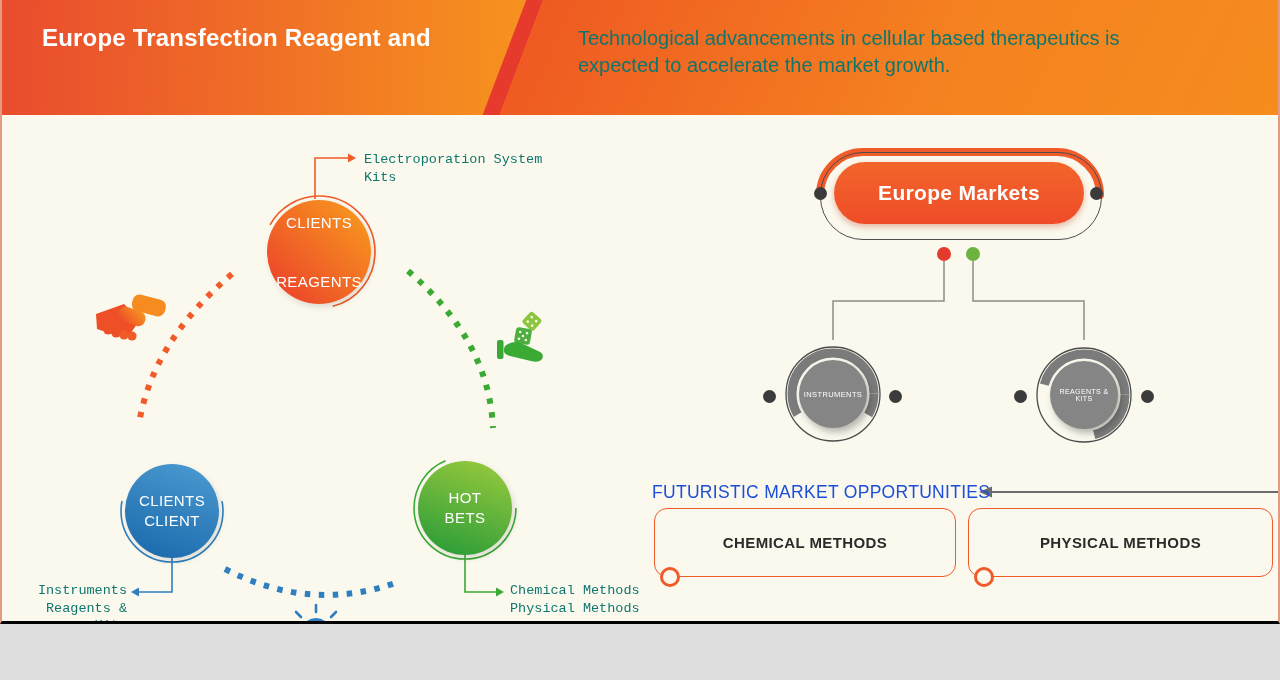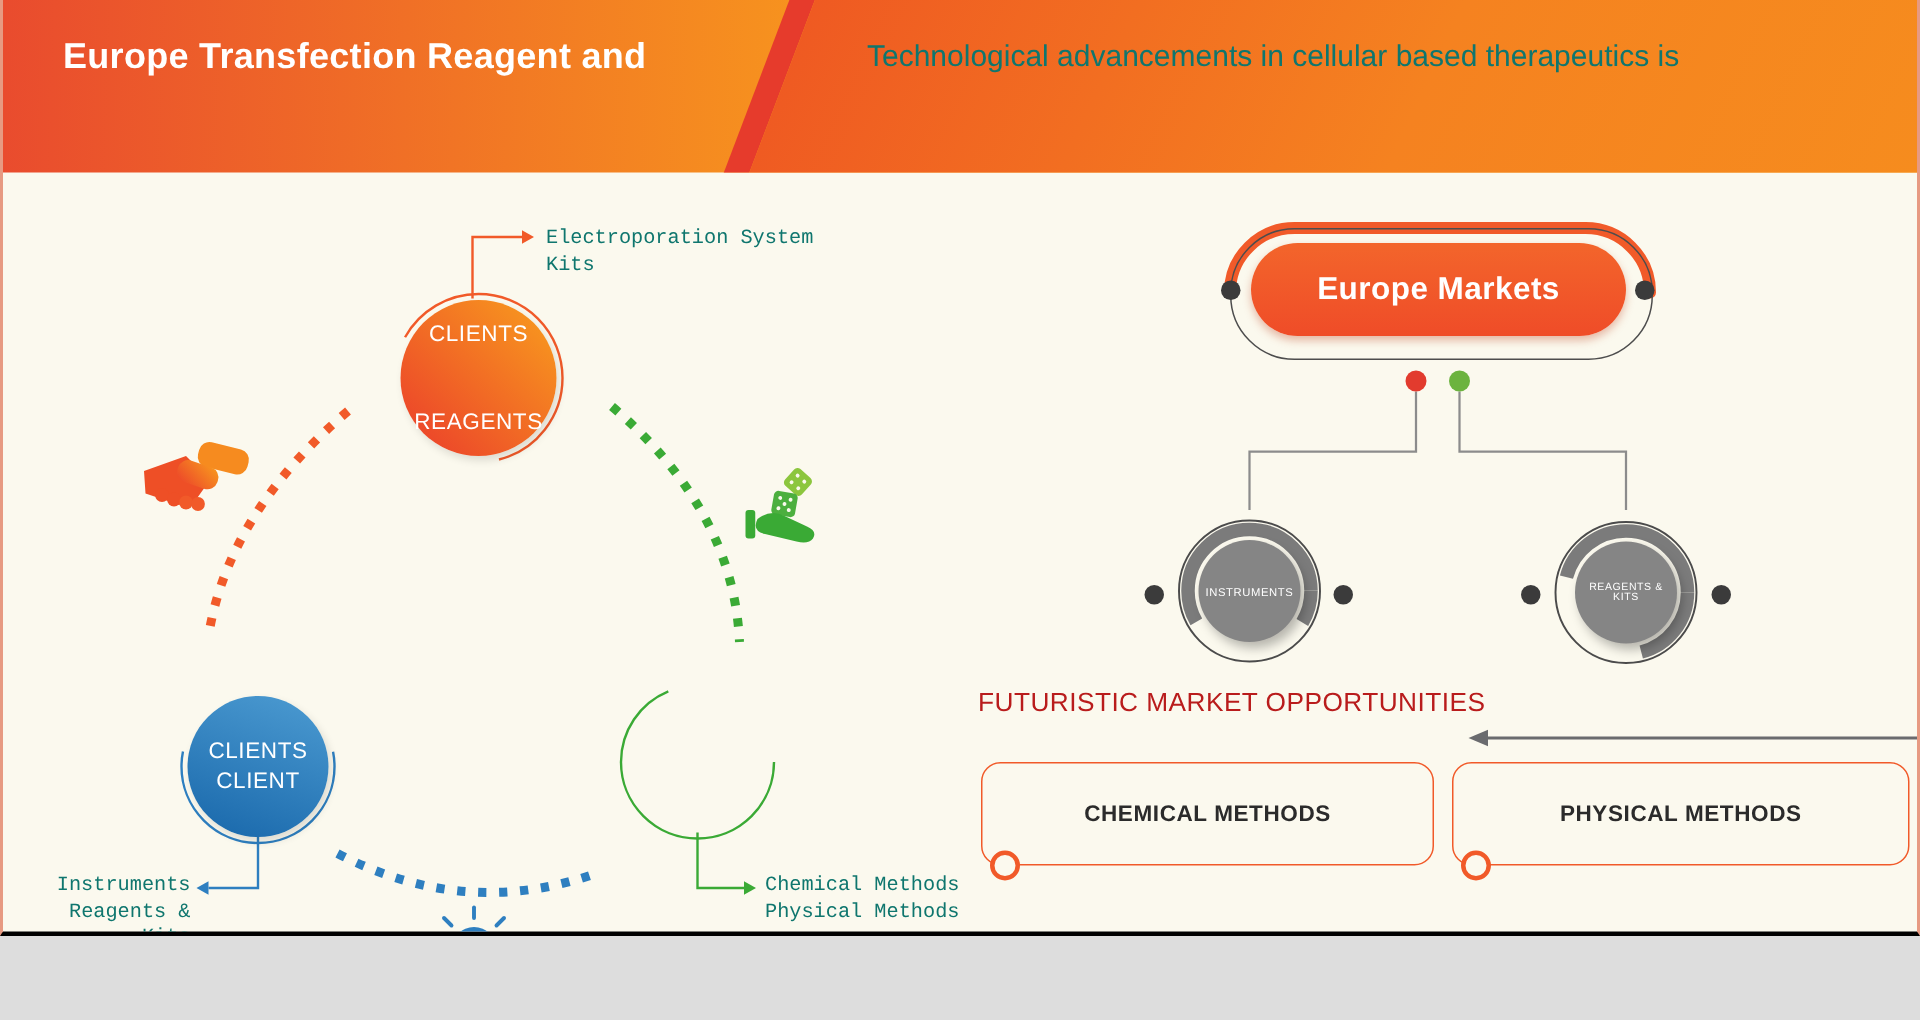--- a/index.html
+++ b/index.html
@@ -46,21 +46,21 @@
        color:#fff;font-size:21px;font-weight:bold;text-align:center;line-height:62px;letter-spacing:.3px;}
   .dot{border-radius:50%;}
   .dot-dark{width:13px;height:13px;background:#3b3b3b;}
   .gray-node{border-radius:50%;background:#858585;color:#fff;display:flex;align-items:center;
        justify-content:center;text-align:center;font-weight:500;letter-spacing:.4px;
        box-shadow:3px 4px 7px rgba(0,0,0,.28);}
   #node1{left:797px;top:360px;width:68px;height:68px;font-size:7.5px;}
   #node2{left:1048px;top:361px;width:68px;height:68px;font-size:7px;}
 
   
-  #opp-head{left:650px;top:458px;font-size:17.5px;font-weight:500;color:#b91c1c;letter-spacing:.3px;}
+  #opp-head{left:650px;top:482px;font-size:17.5px;font-weight:500;color:#1d4ed8;letter-spacing:.3px;}
   .opp-box{top:508px;height:69px;border:1.5px solid #f15a29;border-radius:13px;box-sizing:border-box;
        display:flex;align-items:center;justify-content:center;
        font-size:15px;font-weight:bold;color:#2b2b2b;letter-spacing:.4px;}
   #opp-box1{left:652px;width:302px;}
   #opp-box2{left:966px;width:305px;}
   .opp-ring{top:567px;width:20px;height:20px;border:3.5px solid #f15a29;border-radius:50%;
        background:#fbf9ee;box-sizing:border-box;}
   #ring1{left:658px;} #ring2{left:972px;}
 
   svg{position:absolute;left:0;top:0;}
@@ -72,20 +72,21 @@
 
   <div id="header">
     <div class="stripe"></div>
     <div class="right-sec"></div>
   </div>
   <div class="h-title">
     <span style="display:block">Europe Transfection Reagent and</span>
   </div>
   <div class="h-sub">
     <span style="display:block">Technological advancements in cellular based therapeutics is</span>
+    <span style="display:block">expected to accelerate the market growth.</span>
   </div>
 
   <svg width="1280" height="680" viewBox="0 0 1280 680">
     <defs>
       <linearGradient id="gOr" x1="0" y1="1" x2="1" y2="0">
         <stop offset="0" stop-color="#ec452a"></stop>
           <stop offset="1" stop-color="#f89a1e"></stop>
       </linearGradient>
     </defs>
 
@@ -175,20 +176,24 @@
   </svg>
 
   <div id="circ-orange" class="abs cyc">
     <span>CLIENTS</span>
     <span>REAGENTS</span>
   </div>
   <div id="circ-blue" class="abs cyc">
     <span>CLIENTS</span>
     <span>CLIENT</span>
   </div>
+  <div id="circ-green" class="abs cyc">
+    <span>HOT</span>
+    <span>BETS</span>
+  </div>
 
   <div id="note-ep" class="abs note">
     <span style="display:block">Electroporation System</span>
     <span style="display:block">Kits</span>
   </div>
   <div id="note-cf" class="abs note">
     <span style="display:block">Instruments</span>
     <span style="display:block">Reagents &amp; Kits</span>
   </div>
   <div id="note-hb" class="abs note">

